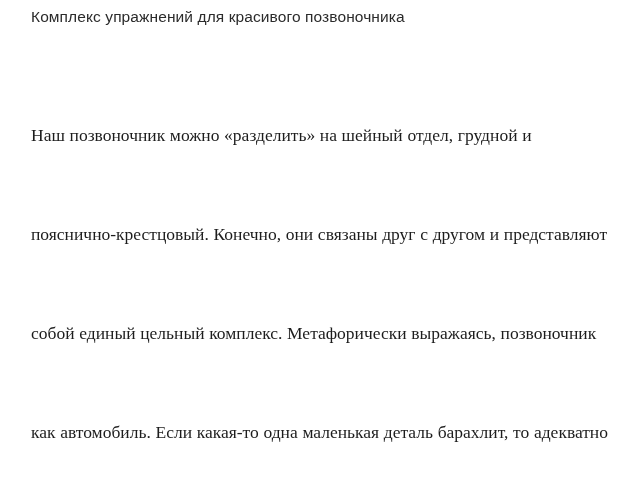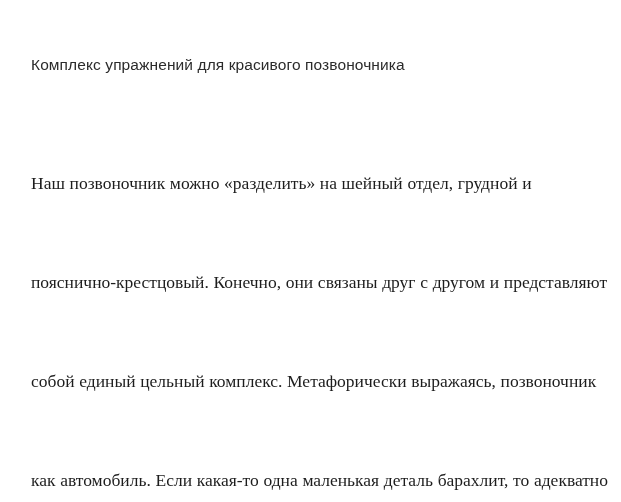--- a/index.html
+++ b/index.html
@@ -16,21 +16,20 @@
     font-family: "Liberation Serif", "DejaVu Serif", serif;
     -webkit-font-smoothing: antialiased;
   }
 
   #doc-viewport {
     position: relative;
     width: 621px;
     height: 448px;
     overflow: hidden;
     background: #ffffff;
-    margin-top: 48px;
   }
 
   
   #article {
     position: absolute;
     top: 0;
     left: 0;
     width: 860px;
     padding: 0 0 0 31px;
     box-sizing: border-box;

